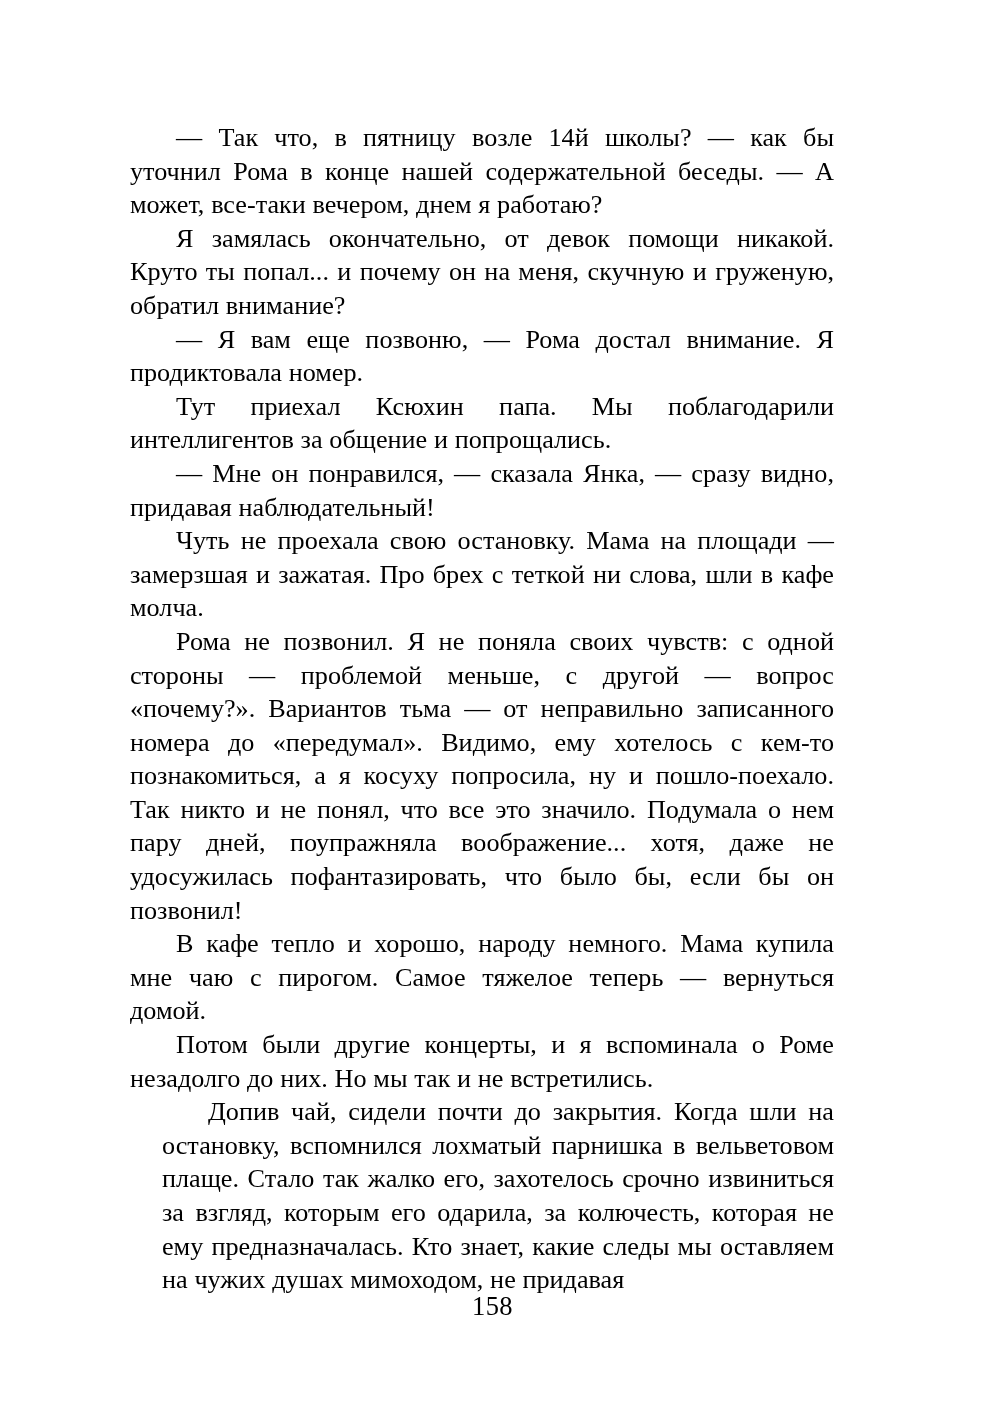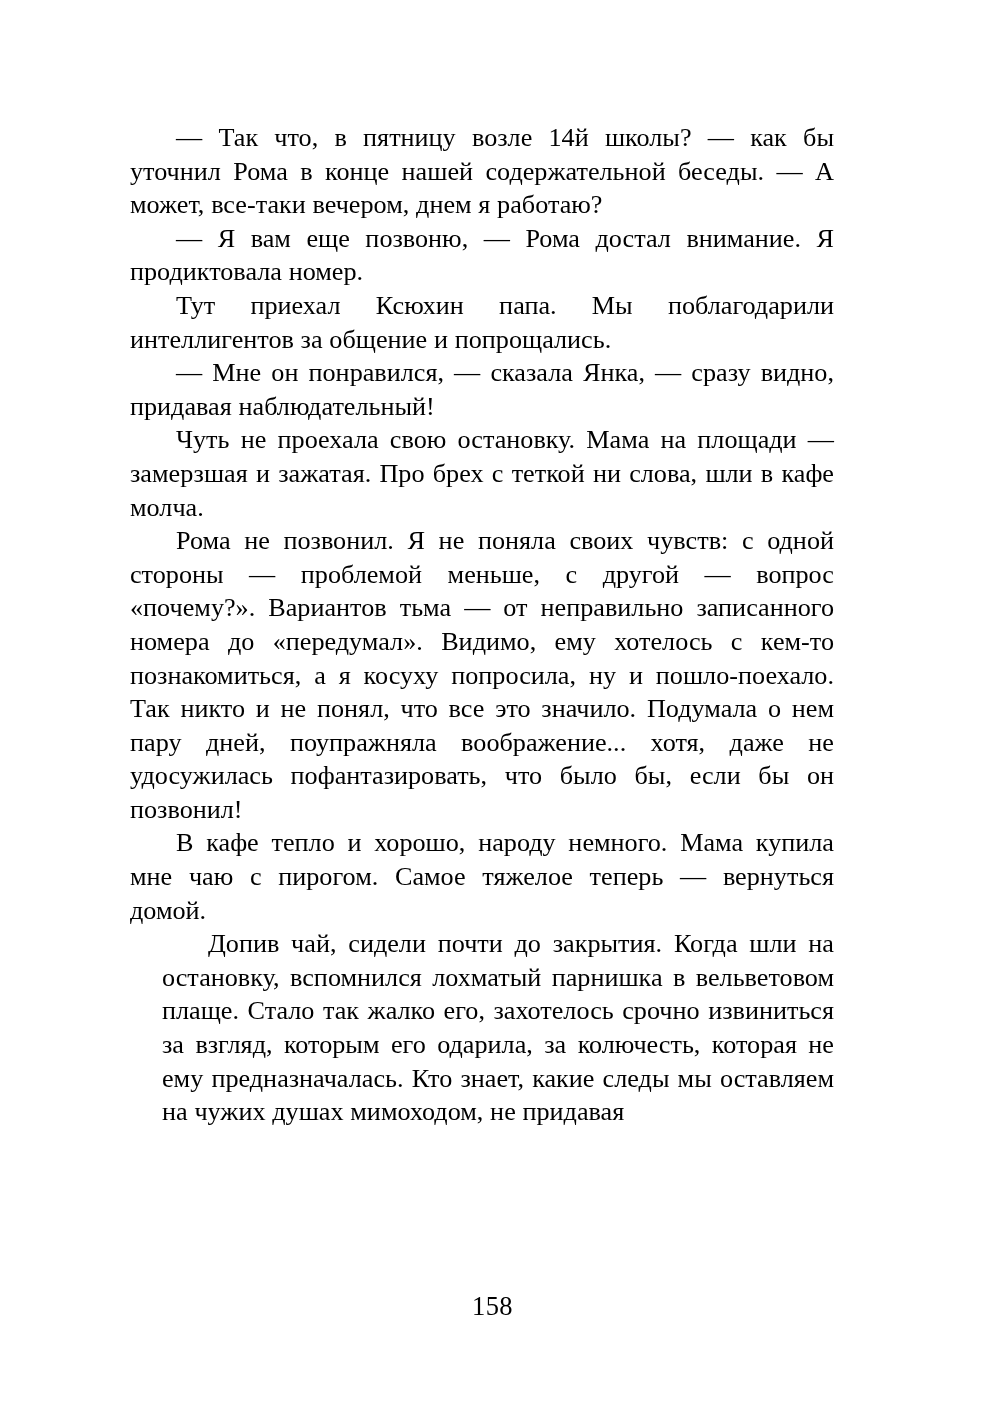--- a/index.html
+++ b/index.html
@@ -62,24 +62,26 @@
     letter-spacing: 0.4px;
   }
 </style>
 </head>
 <body>
 
 <div class="page">
 
   <div class="text-column">
     <p class="paragraph">— Так что, в пятницу возле 14й школы? — как бы уточнил Рома в конце нашей содержательной беседы. — А может, все-таки вечером, днем я работаю?</p>
+    <p class="paragraph">Я замялась окончательно, от девок помощи никакой. Круто ты попал... и почему он на меня, скучную и груженую, обратил внимание?</p>
     <p class="paragraph">— Я вам еще позвоню, — Рома достал внимание. Я продиктовала номер.</p>
     <p class="paragraph">Тут приехал Ксюхин папа. Мы поблагодарили интеллигентов за общение и попрощались.</p>
     <p class="paragraph">— Мне он понравился, — сказала Янка, — сразу видно, придавая наблюдательный!</p>
     <p class="paragraph">Чуть не проехала свою остановку. Мама на площади — замерзшая и зажатая. Про брех с теткой ни слова, шли в кафе молча.</p>
     <p class="paragraph">Рома не позвонил. Я не поняла своих чувств: с одной стороны — проблемой меньше, с другой — вопрос «почему?». Вариантов тьма — от неправильно записанного номера до «передумал». Видимо, ему хотелось с кем-то познакомиться, а я косуху попросила, ну и пошло-поехало. Так никто и не понял, что все это значило. Подумала о нем пару дней, поупражняла воображение... хотя, даже не удосужилась пофантазировать, что было бы, если бы он позвонил!</p>
     <p class="paragraph">В кафе тепло и хорошо, народу немного. Мама купила мне чаю с пирогом. Самое тяжелое теперь — вернуться домой.</p>
+    <p class="paragraph">Потом были другие концерты, и я вспоминала о Роме незадолго до них. Но мы так и не встретились.</p>
     <p class="paragraph">Допив чай, сидели почти до закрытия. Когда шли на остановку, вспомнился лохматый парнишка в вельветовом плаще. Стало так жалко его, захотелось срочно извиниться за взгляд, которым его одарила, за колючесть, которая не ему предназначалась. Кто знает, какие следы мы оставляем на чужих душах мимоходом, не придавая</p>
   </div>
 
   <div class="page-number">158</div>
 
 </div>
 
 </body></html>

